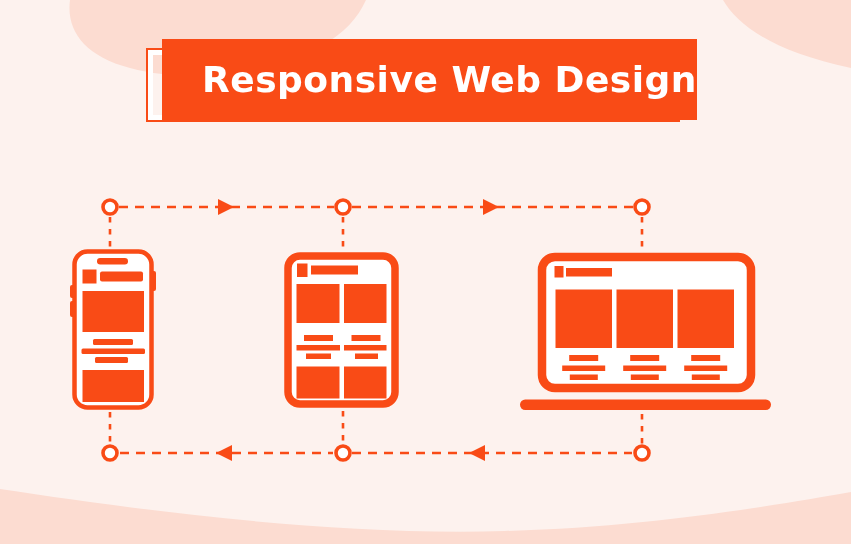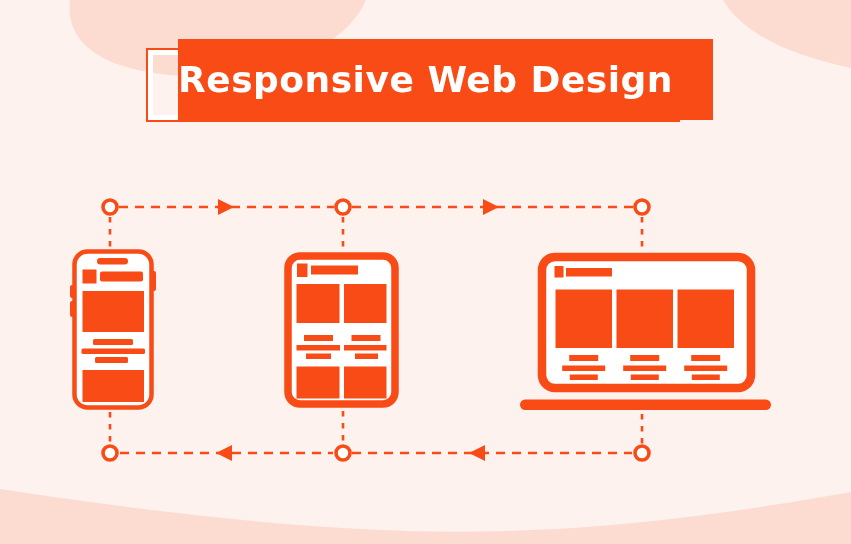--- a/index.html
+++ b/index.html
@@ -17,23 +17,23 @@
   .bg,.art{position:absolute;left:0;top:0;width:851px;height:544px;display:block;}
   .blob{fill:var(--blob);}
   
   .banner-outline{
     position:absolute;left:148px;top:50px;width:530px;height:70px;
     border:5px solid var(--surface);
     outline:2px solid var(--accent);
     z-index:1;background:transparent;
   }
   .banner{
-    position:absolute;left:178px;top:39px;width:535px;height:81px;
+    position:absolute;left:162px;top:39px;width:535px;height:81px;
     background:var(--accent);z-index:2;
-    display:flex;align-items:center;justify-content:flex-start;
+    display:flex;align-items:center;justify-content:flex-end;
   }
   .banner span{
     color:var(--surface);font-size:36px;font-weight:700;letter-spacing:.5px;
     white-space:nowrap;
   }
   
   .f{fill:var(--accent);}
   .dev{fill:var(--surface);stroke:var(--accent);}
   .dash{stroke:var(--accent);fill:none;stroke-width:2.6;stroke-dasharray:9 7;}
   .dashv{stroke:var(--accent);fill:none;stroke-width:2.6;stroke-dasharray:5.5 6.5;}

